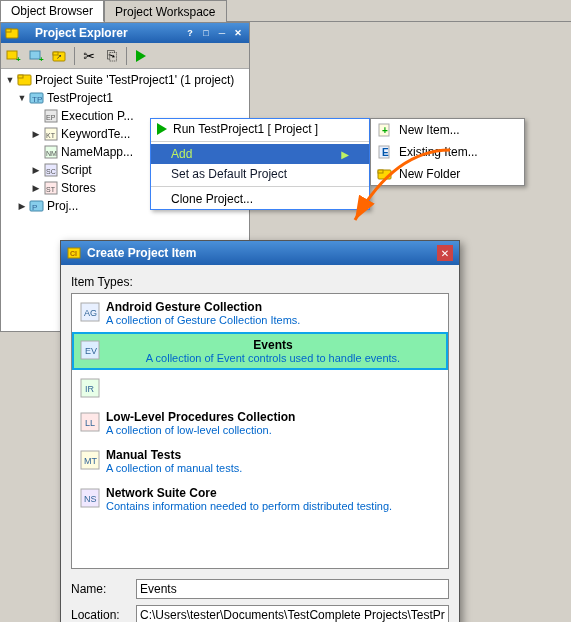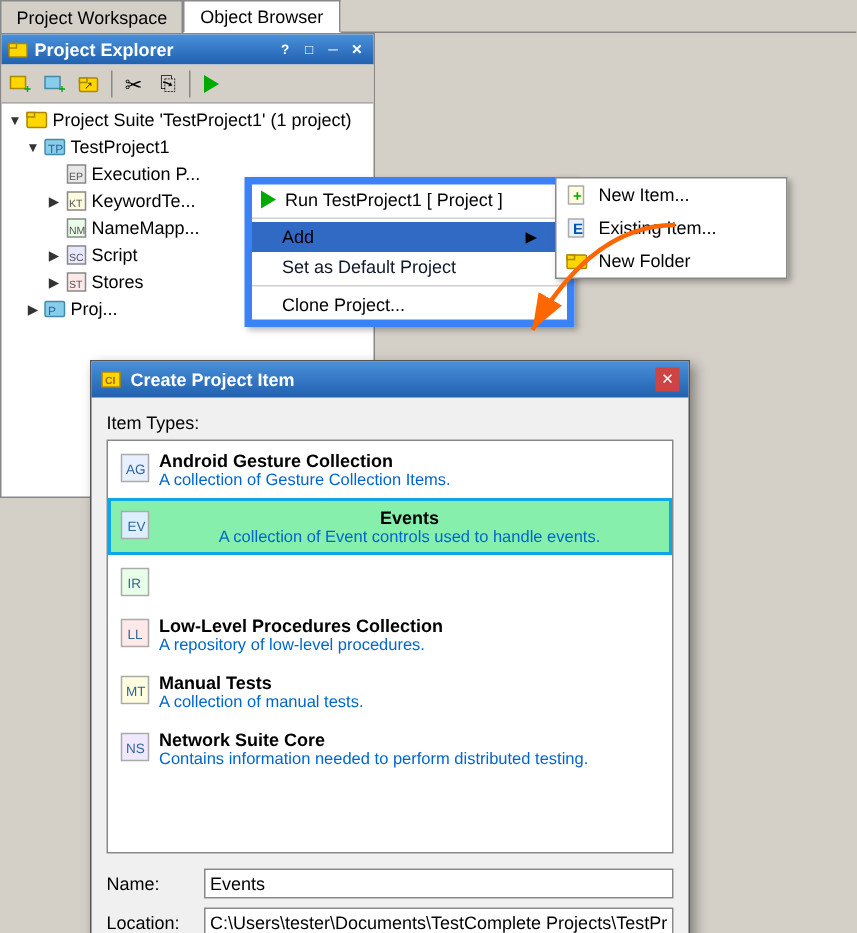--- a/index.html
+++ b/index.html
@@ -132,25 +132,24 @@
       flex-shrink: 0;
     }
     .tree-label { font-size: 12px; }
     .indent1 { padding-left: 14px; }
     .indent2 { padding-left: 28px; }
 
     
     .context-menu {
       position: absolute;
       background: #fff;
-      border: 5px solid #3b82f6;
+      border: 1px solid #3b82f6;
       box-shadow: 2px 2px 4px rgba(0,0,0,0.3);
       z-index: 100;
       min-width: 180px;
-      margin-left: 13px;
     }
     .menu-item {
       padding: 3px 20px 3px 20px;
       cursor: pointer;
       display: flex;
       align-items: center;
       gap: 6px;
       white-space: nowrap;
     }
     .menu-item.disabled { color: #0f172a; cursor: default; }
@@ -308,31 +307,31 @@
 
     
     .item-list::-webkit-scrollbar { width: 14px; }
     .item-list::-webkit-scrollbar-track { background: #f0f0f0; border-left: 1px solid #ccc; }
     .item-list::-webkit-scrollbar-thumb { background: #b0b0b0; border: 1px solid #888; }
   </style>
 </head>
 <body>
 
 <div class="tab-bar">
+  <div class="tab active">
+    <span>Object Browser</span>
+  </div>
   <div class="tab">
     <span>Project Workspace</span>
   </div>
-  <div class="tab active">
-    <span>Object Browser</span>
-  </div>
 </div>
 
 <div class="panel">
   <div class="panel-titlebar">
-    <span style="display:flex;align-items:center;gap:4px;">
+    <span style="display:flex;align-items:center;gap:16px;">
 
       <svg width="14" height="14" viewBox="0 0 14 14">
         <rect x="1" y="3" width="12" height="9" rx="1" fill="#ffd700" stroke="#aa8800" stroke-width="1"></rect>
         <rect x="1" y="3" width="5" height="3" rx="0" fill="#ffd700" stroke="#aa8800" stroke-width="1"></rect>
       </svg>
       <span>Project Explorer</span>
     </span>
     <div class="panel-titlebar-icons">
       <span class="panel-icon-btn">?</span>
       <span class="panel-icon-btn">□</span>
@@ -445,21 +444,21 @@
     </div>
   </div>
 </div>
 
 <div class="context-menu" style="top: 118px; left: 150px; width: 220px;">
   <div class="menu-item" style="padding-left:6px;">
     <span class="play-icon" style="flex-shrink:0;"></span>
     <span>Run TestProject1  [ Project ]</span>
   </div>
   <div class="menu-sep"></div>
-  <div class="menu-item" style="padding-left:20px; background: #316ac5; color:#000000;">
+  <div class="menu-item" style="padding-left:20px; background: #316ac5; color:#bef264;">
     <span>Add</span>
     <span class="menu-arrow">▶</span>
   </div>
   <div class="menu-item disabled">
     <span>Set as Default Project</span>
   </div>
   <div class="menu-sep"></div>
   <div class="menu-item">
     <span>Clone Project...</span>
   </div>
@@ -544,21 +543,21 @@
         </svg>
       </div>
 
       <div class="item-row">
         <svg class="item-icon" viewBox="0 0 20 20">
           <rect x="1" y="1" width="18" height="18" fill="#ffe8e8" stroke="#aaa" stroke-width="1"></rect>
           <text x="5" y="14" font-size="9" fill="#336699">LL</text>
         </svg>
         <div class="item-text">
           <div class="item-name">Low-Level Procedures Collection</div>
-          <div class="item-desc">A repository of low-level procedures.</div>
+          <div class="item-desc">A collection of low-level collection.</div>
         </div>
       </div>
 
       <div class="item-row">
         <svg class="item-icon" viewBox="0 0 20 20">
           <rect x="1" y="1" width="18" height="18" fill="#fffde0" stroke="#aaa" stroke-width="1"></rect>
           <text x="4" y="14" font-size="9" fill="#336699">MT</text>
         </svg>
         <div class="item-text">
           <div class="item-name">Manual Tests</div>

